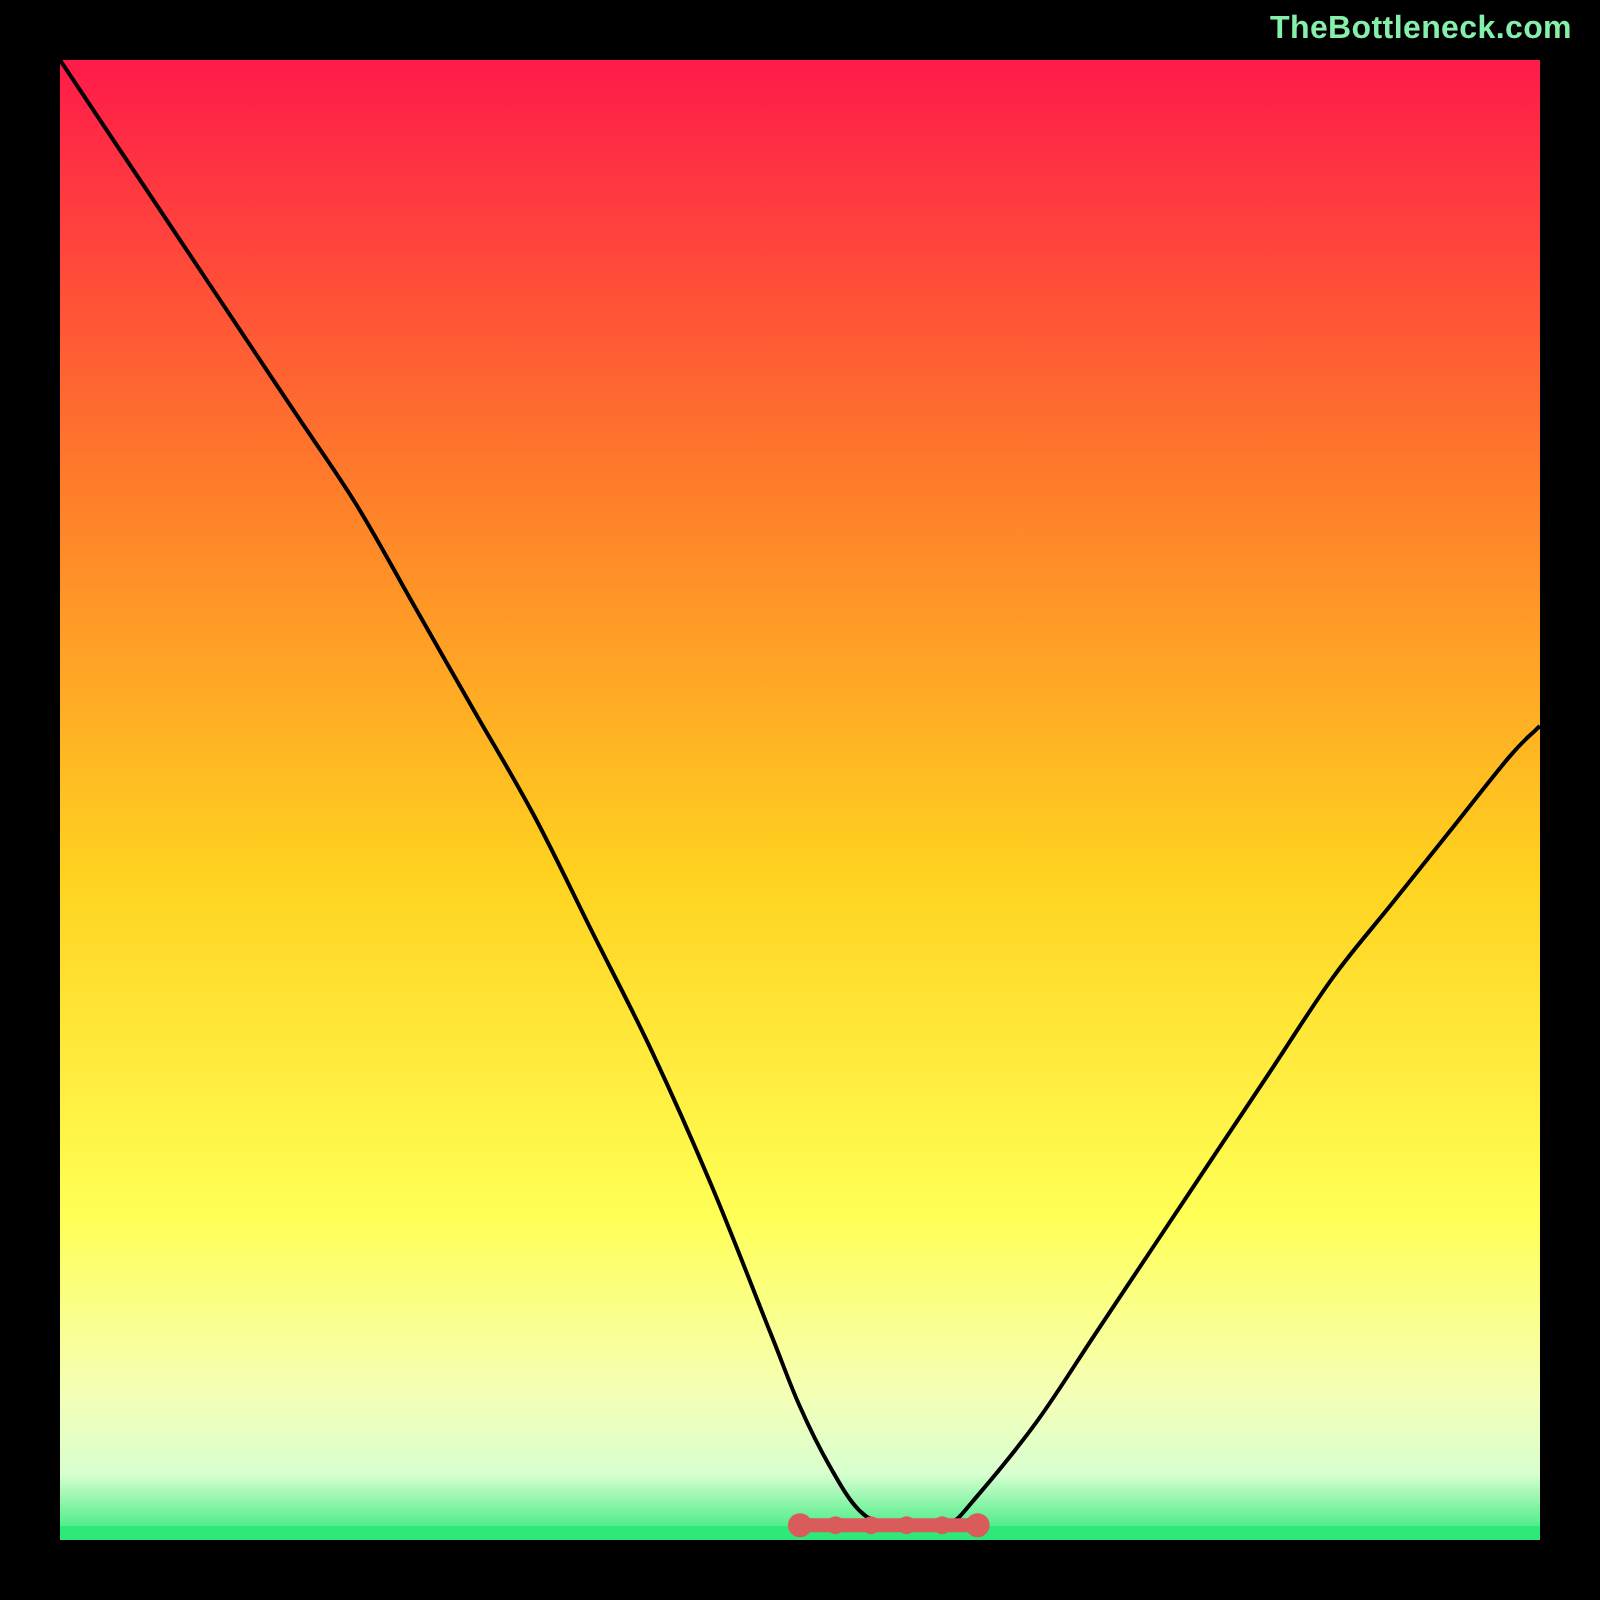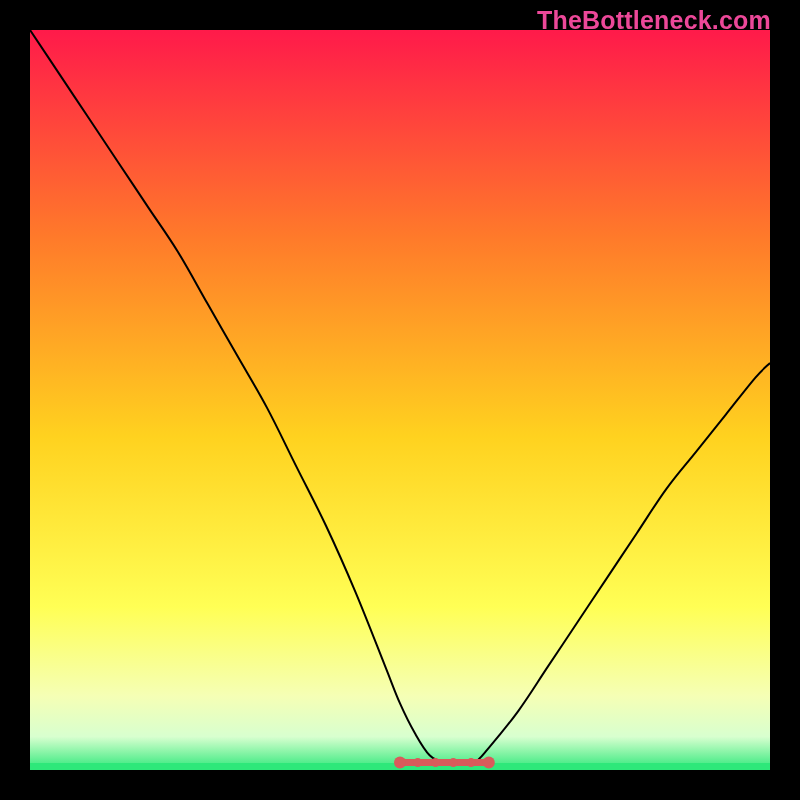--- a/index.html
+++ b/index.html
@@ -13,23 +13,23 @@
   }
   .frame {
     position: relative;
     width: 800px;
     height: 800px;
     background: #000;
   }
   .watermark {
     position: absolute;
     top: 6px;
-    right: 29px;
-    color: #ec4899;
-    font-size: 25px;
+    right: 14px;
+    color: #86efac;
+    font-size: 16px;
     font-weight: 600;
     letter-spacing: 0.2px;
     user-select: none;
   }
   .plot {
     position: absolute;
     left: 30px;
     top: 30px;
     width: 740px;
     height: 740px;

